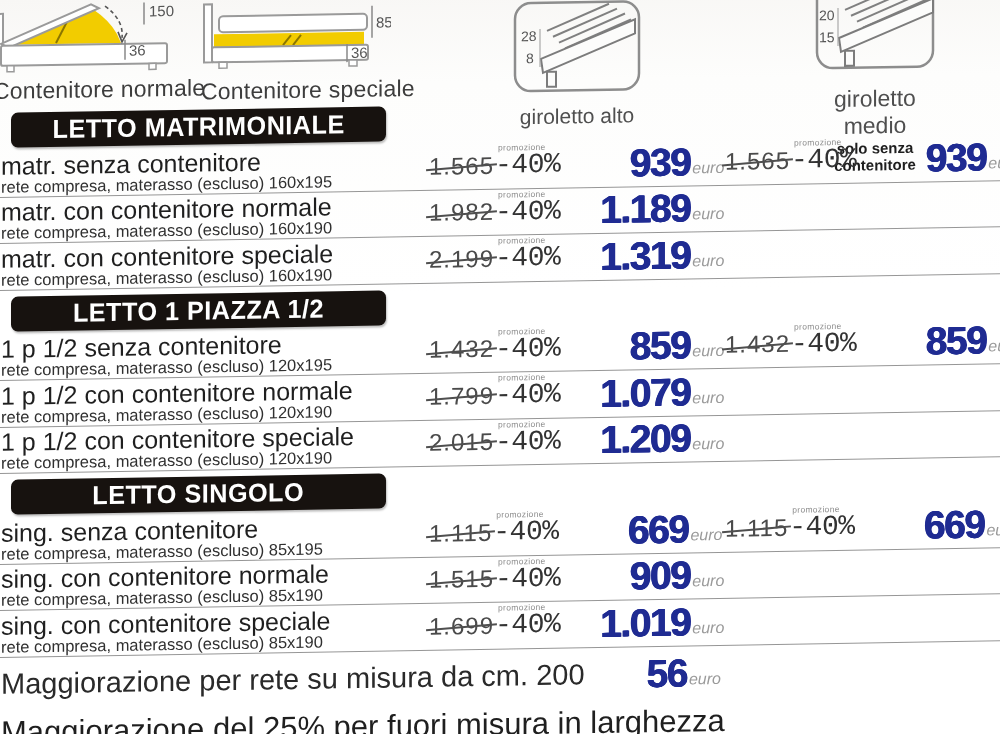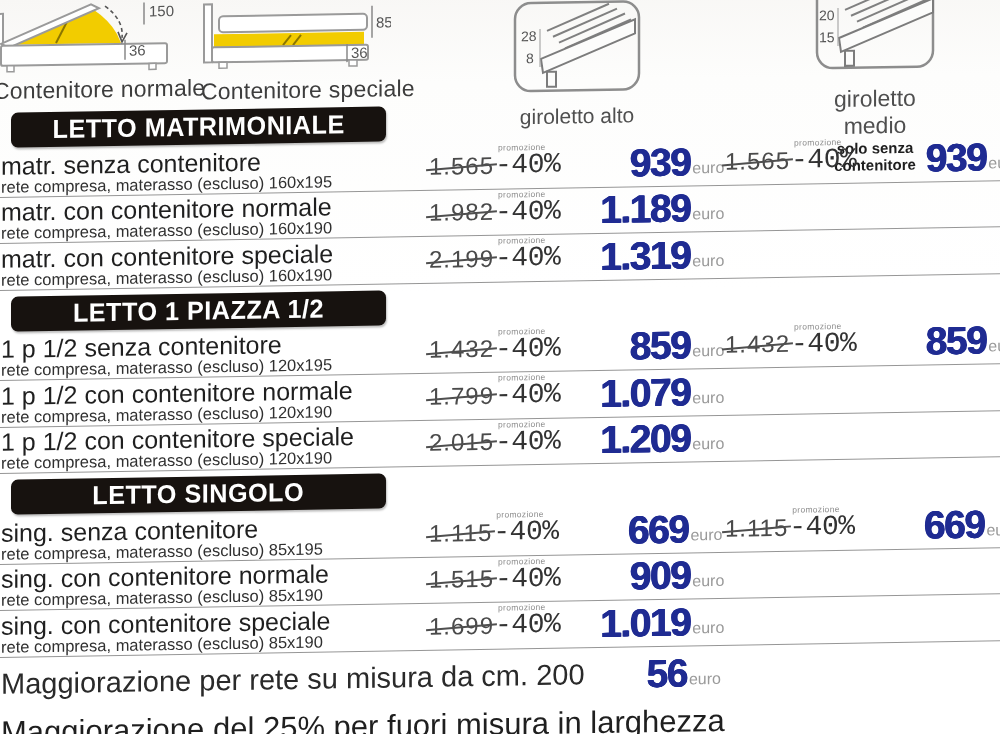--- a/index.html
+++ b/index.html
@@ -57,21 +57,21 @@
   .promo-label{
     position:absolute;top:-7px;left:3px;font-size:8.5px;color:#8d8d8d;letter-spacing:.3px;
     white-space:nowrap;
   }
   .discount{font-size:28px;color:#333333;letter-spacing:-.5px;font-family:Liberation Mono, monospace;}
   .new-group{display:inline-flex;align-items:flex-end;justify-content:flex-end;width:150px;}
   .new-price{
     font-size:39px;font-weight:bold;color:#1f2b92;letter-spacing:-1.5px;line-height:36px;
     text-shadow:.6px 0 0 #1f2b92,-.3px 0 0 #1f2b92;
   }
-  .euro{font-size:16px;color:#9a9a9a;margin-left:2px;padding-bottom:3px;}
+  .euro{font-size:16px;color:#9a9a9a;margin-left:2px;padding-bottom:3px;font-style:italic;}
   
   .footer{margin-top:3px;margin-left:8px;}
   .footer-line1{display:flex;align-items:center;height:42px;}
   .footer-text{font-size:29px;color:#2a2a2a;white-space:nowrap;}
   .footer-line1 .new-group{width:auto;margin-left:62px;}
   .footer-line2{font-size:31px;color:#1f1f1f;margin-top:9px;white-space:nowrap;}
   svg text{font-family:"Liberation Sans","DejaVu Sans",sans-serif;}
 </style>
 </head>
 <body>

